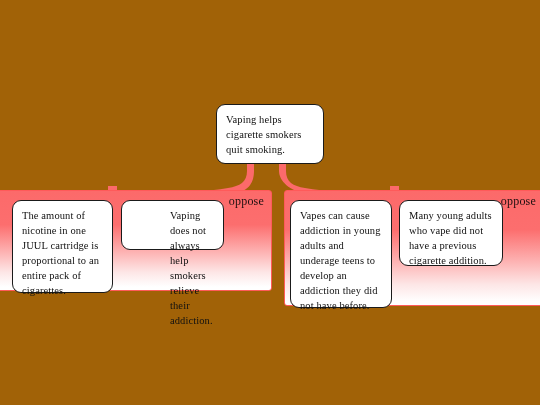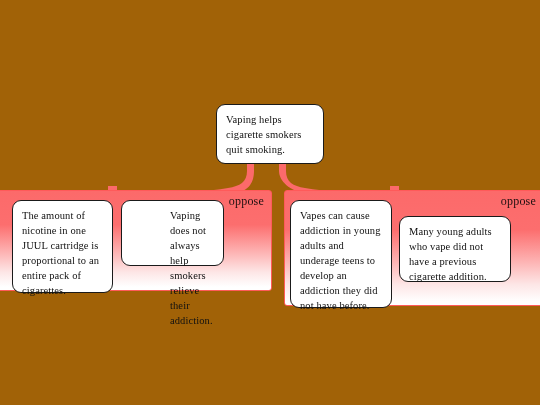--- a/index.html
+++ b/index.html
@@ -84,23 +84,23 @@
     background: #ffffff;
     border: 1.5px solid #1a1a1a;
     border-radius: 9px;
     padding: 7px 9px 6px 9px;
     color: #111111;
     font-size: 10.5px;
     line-height: 15px;
     letter-spacing: 0.1px;
   }
   #card-0 { left: 12px;  top: 200px; width: 101px; height: 93px; }
-  #card-1 { left: 121px; top: 200px; width: 103px; height: 66px; padding-left: 48px; }
+  #card-1 { left: 121px; top: 200px; width: 103px; height: 50px; padding-left: 48px; }
   #card-2 { left: 290px; top: 200px; width: 102px; height: 108px; }
-  #card-3 { left: 399px; top: 216px; width: 112px; height: 66px; }
+  #card-3 { left: 399px; top: 200px; width: 104px; height: 66px; }
 </style>
 </head>
 <body>
 
 <div id="canvas">
 
   <svg id="connectors" viewBox="0 0 540 405" xmlns="http://www.w3.org/2000/svg">
 
     <path d="M 247 157
              L 247 171

